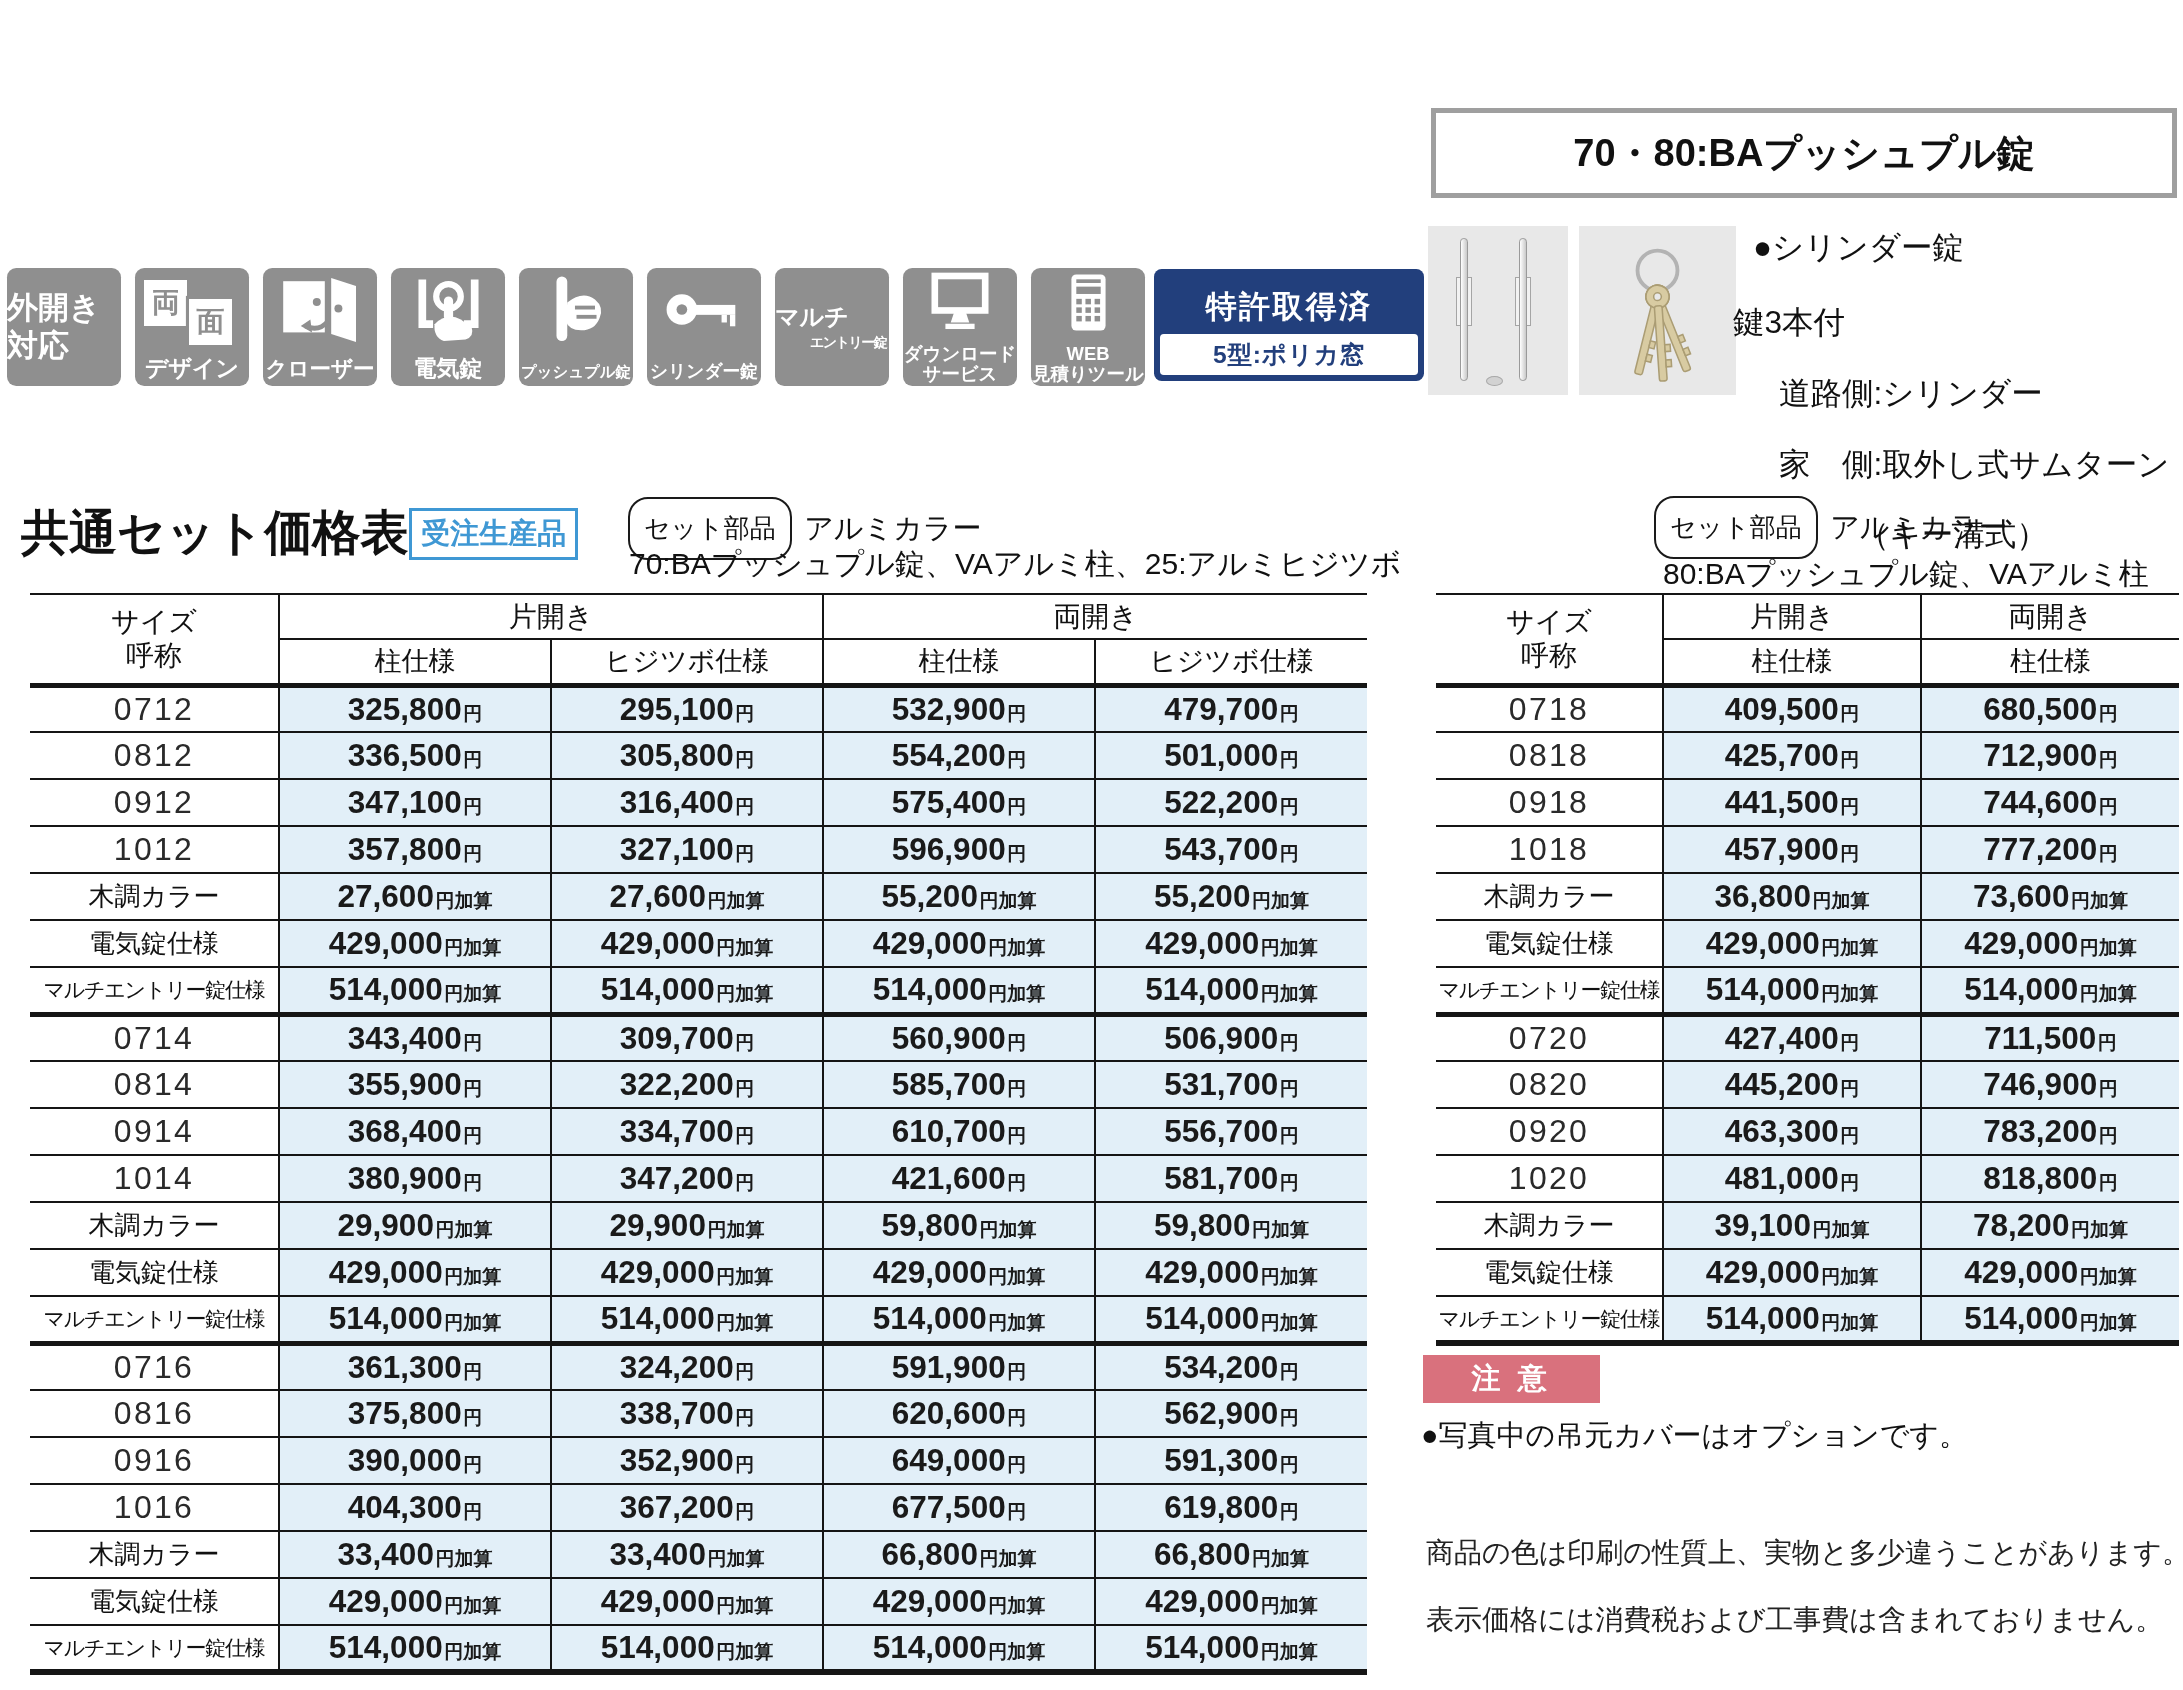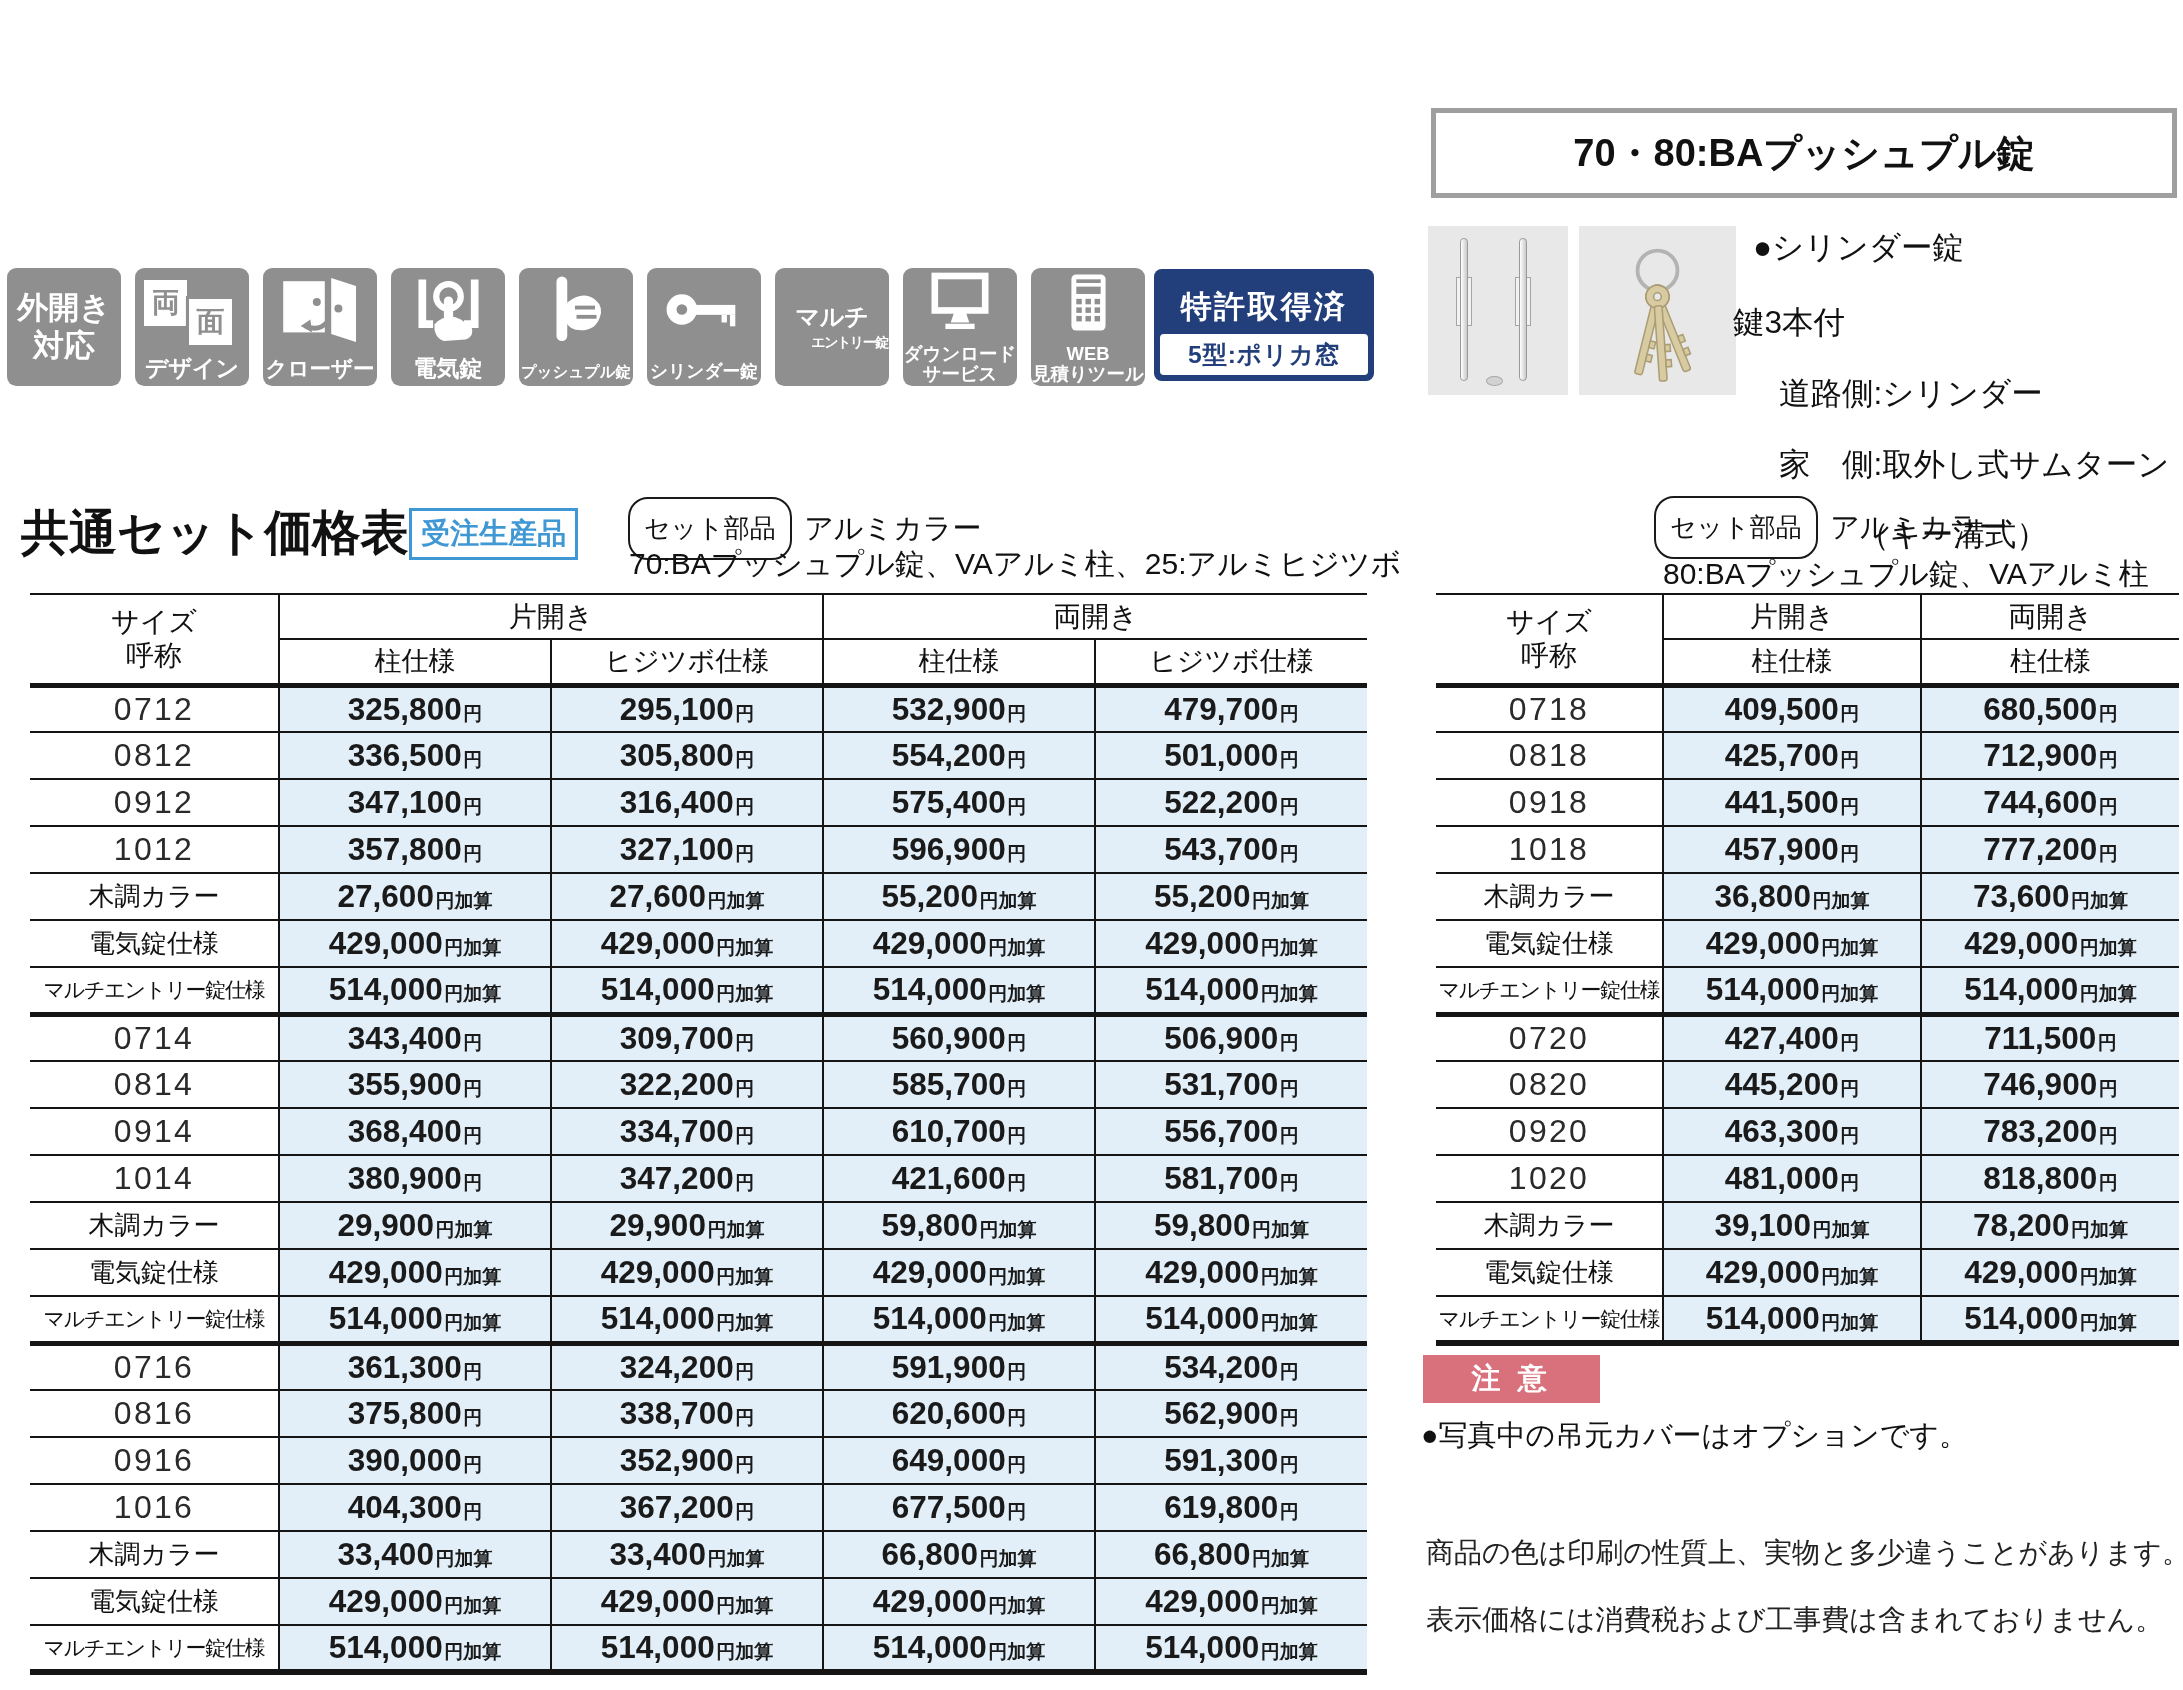--- a/index.html
+++ b/index.html
@@ -8,30 +8,30 @@
   #page { position:relative; width:2183px; height:1690px; background:#fff; overflow:hidden; }
 
   
   .badges { position:absolute; left:7px; top:268px; display:flex; gap:14px; }
   .badge { position:relative; width:114px; height:118px; background:#8f8f8f; border-radius:9.2px; color:#fff; overflow:hidden; }
   .badge .icon-wrap { position:absolute; top:4.6px; left:0; width:100%; height:74px; display:flex; align-items:center; justify-content:center; }
   .badge.short-icon .icon-wrap { height:60px; }
   .badge .label { position:absolute; bottom:5.4px; left:0; width:100%; text-align:center; font-weight:bold; line-height:1.05; white-space:nowrap; }
   .badge .label.two { bottom:3px; }
   .fs30 { font-size:23px; } .fs28 { font-size:21.5px; } .fs23 { font-size:17.7px; } .fs21 { font-size:15.4px; } .fs24 { font-size:18.4px; }
-  .badge.text-only { display:flex; flex-direction:column; align-items:center; justify-content:center; gap:4.6px; }
+  .badge.text-only { display:flex; flex-direction:column; justify-content:center; gap:4.6px; }
   .badge.text-only .tline { font-weight:bold; font-size:31px; line-height:1.1; }
   .badge.text-only .tline.mid { font-size:24px; }
   .badge.text-only .tline.squeeze { font-size:14px; letter-spacing:-1.5px;margin-left:35px; }
   .sq { position:absolute; width:43px; height:46px; background:#fff; color:#8f8f8f; font-size:28px; font-weight:bold; display:flex; align-items:center; justify-content:center; }
   .sq.s1 { left:9.2px; top:7.7px; }
   .sq.s2 { left:54px; top:26px; box-shadow:-3.1px -3.1px 0 #8f8f8f; }
 
   
-  .patent { position:absolute; left:1154px; top:269px; width:220px; height:112px; background:#223f7c; border-radius:7.7px; }
+  .patent { position:absolute; left:1154px; top:269px; width:270px; height:112px; background:#223f7c; border-radius:7.7px; }
   .patent-title { text-align:center; margin-top:17px; color:#fff; font-size:31px; font-weight:bold; letter-spacing:2.3px; }
   .patent-sub { position:absolute; left:6.1px; right:6.1px; bottom:6.1px; height:41px; background:#fff; border-radius:3.8px; color:#223f7c; font-size:24.6px; font-weight:bold; display:flex; align-items:center; justify-content:center; letter-spacing:0.8px; }
 
   
   .prod-title-box { position:absolute; left:1431px; top:108px; width:746px; height:90px; border:5.4px solid #9f9f9f; background:#fff; display:flex; align-items:center; justify-content:center; }
   .prod-title-box span { font-size:38px; font-weight:bold; color:#111; letter-spacing:0px; }
   .photo { position:absolute; top:226px; height:169px; background:#e8e8e8; }
   .photo.p1 { left:1428px; width:140px; }
   .photo.p2 { left:1579px; width:157px; }
   .hbar { position:absolute; top:12.3px; width:8.4px; height:143px; background:linear-gradient(90deg,#ffffff,#c9c9c9); border:0.8px solid #9a9a9a; border-radius:3.8px; }

